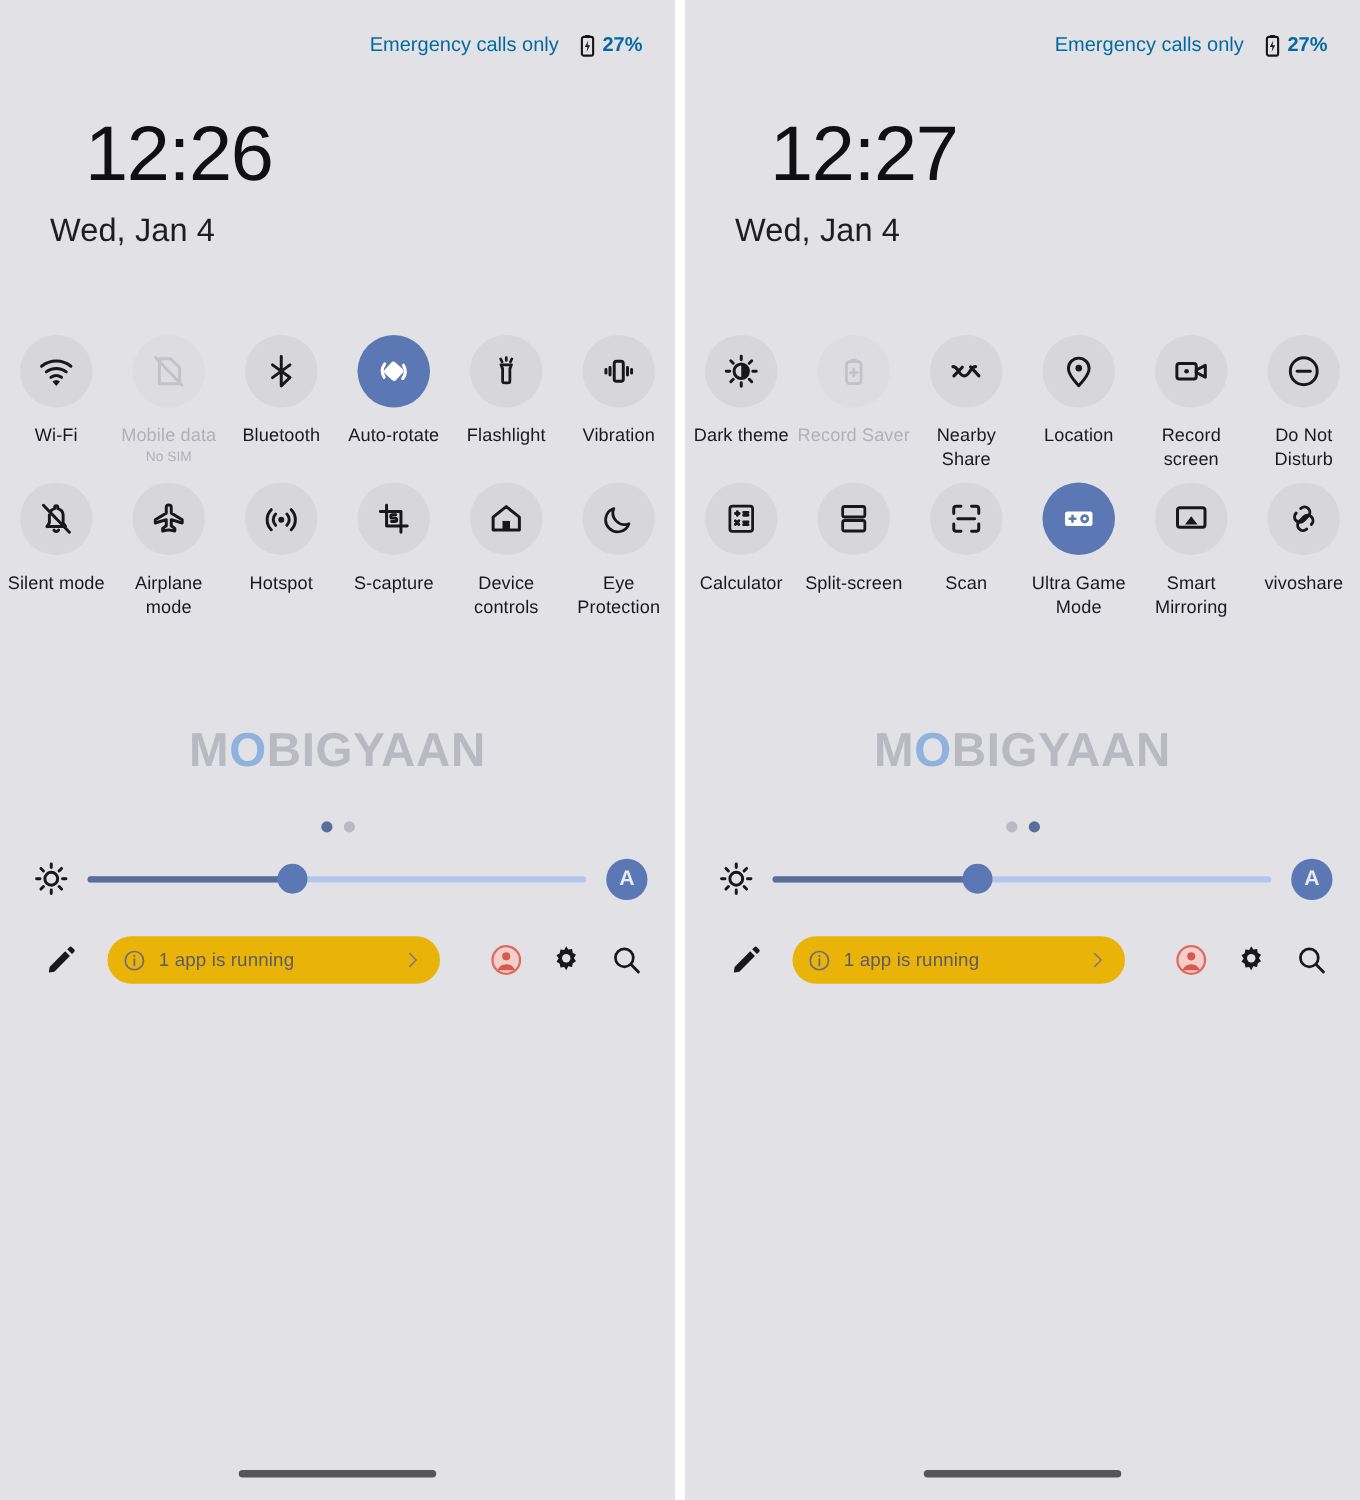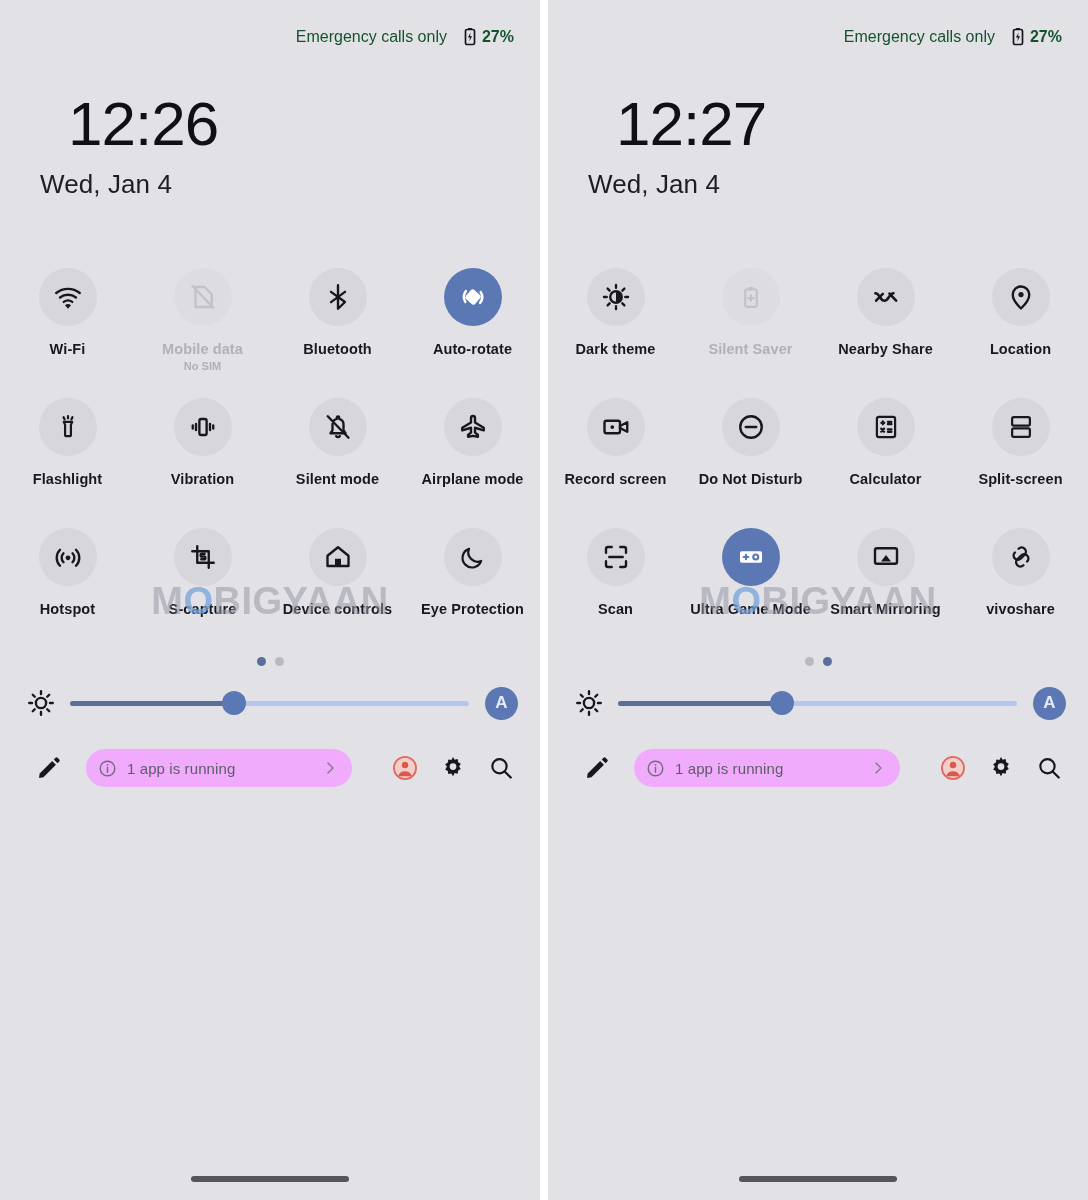--- a/index.html
+++ b/index.html
@@ -19,21 +19,21 @@
   .panel.left  { width:540px; }
   .gap        { width:8px; height:1200px; background:#ffffff; }
   .panel.right { width:540px; }
 
   
   .statusbar {
     position:absolute; top:0; left:0; right:0;
     height:46px;
     display:flex; align-items:flex-end; justify-content:flex-end;
     padding:0 26px 0 0;
-    font-size:16px; color:#14532d;
+    font-size:16px; color:#0369a1;
   }
   .statusbar .batt-wrap {
     display:flex; align-items:flex-end; gap:5px; margin-left:16px;
   }
   .batt-icon { display:block; }
   .batt-pct { font-size:16px; font-weight:700; }
 
   
   .clock-block { position:absolute; left:40px; top:92px; }
   .clock {
@@ -41,23 +41,22 @@
     color:#101014; letter-spacing:-1px;margin-left:28px;
   }
   .date {
     font-size:26px; color:#1d1d22; margin-top:14px; letter-spacing:.1px;
   }
 
   
   .grid {
     position:absolute; left:0; right:0; top:268px;
     display:grid;
-    grid-template-columns:repeat(4, 1fr);
-    row-gap:14px;
-    font-weight:bold;
+    grid-template-columns:repeat(6, 1fr);
+    row-gap:2px;
   }
   .tile {
     display:flex; flex-direction:column; align-items:center;
     height:116px;
   }
   .tile .bubble {
     width:58px; height:58px; border-radius:50%;
     background:#d6d6db;
     display:flex; align-items:center; justify-content:center;
     position:relative;
@@ -119,21 +118,21 @@
   }
 
   
   .footer {
     position:absolute; top:745px; left:36px; right:26px;
     height:46px; display:flex; align-items:center;
   }
   .pencil { width:26px; height:26px; flex:0 0 26px; }
   .running-pill {
     flex:1 1 auto; height:38px; margin:0 18px 0 24px;
-    background:#f0abfc; border-radius:19px;
+    background:#eab308; border-radius:19px;
     display:flex; align-items:center; padding:0 14px 0 12px;
   }
   .running-pill .info-ic { width:19px; height:19px; flex:0 0 19px; }
   .running-pill .txt {
     flex:1 1 auto; margin-left:10px;
     font-size:15px; color:#5d5d66; letter-spacing:.1px;
   }
   .running-pill .chev { width:16px; height:16px; flex:0 0 16px; }
   .f-ic { width:26px; height:26px; flex:0 0 26px; margin-left:22px; }
 
@@ -402,21 +401,21 @@
       </div>
 
       <div class="tile off">
         <div class="bubble">
           <svg width="28" height="28" viewBox="0 0 24 24">
             <rect class="ico" x="7" y="5.4" width="10" height="15" rx="2"></rect>
             <rect class="ico-fill" x="9.9" y="3.4" width="4.2" height="2.1" rx="0.7"></rect>
             <path class="ico" d="M12 10.6v4.6M9.7 12.9h4.6" stroke-width="1.6"></path>
           </svg>
         </div>
-        <div class="label">Silent Saver</div>
+        <div class="label">Record Saver</div>
       </div>
 
       <div class="tile">
         <div class="bubble">
           <svg width="32" height="32" viewBox="0 0 24 24">
             <path class="ico" d="M4 9.2c3.4 0 3.4 5.6 6.8 5.6s3.4-5.6 6.8-5.6" stroke-width="2"></path>
             <path class="ico" d="M4.6 14.8l5-5.2M14.6 9.4l5 5.4" stroke-width="2"></path>
           </svg>
         </div>
         <div class="label">Nearby Share</div>

